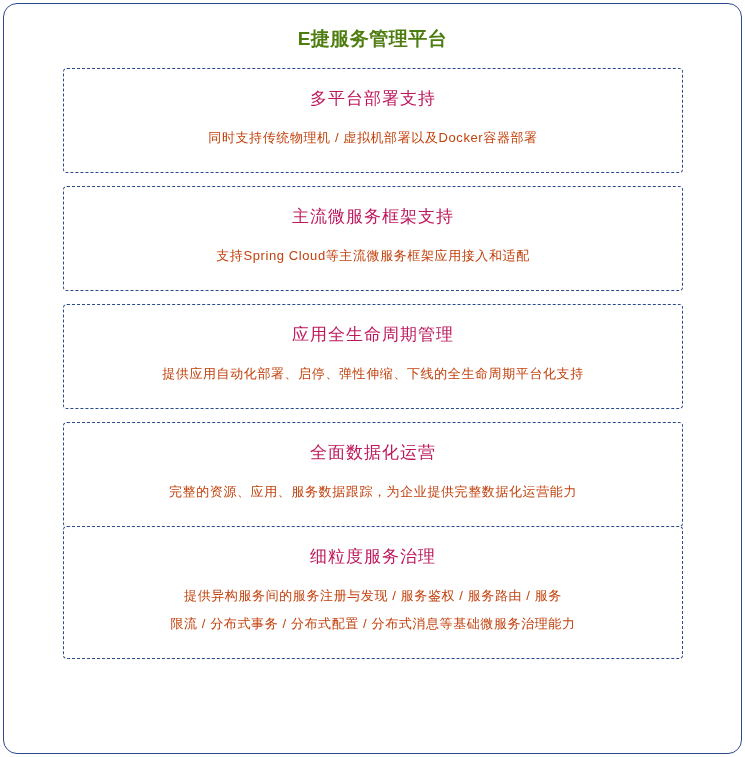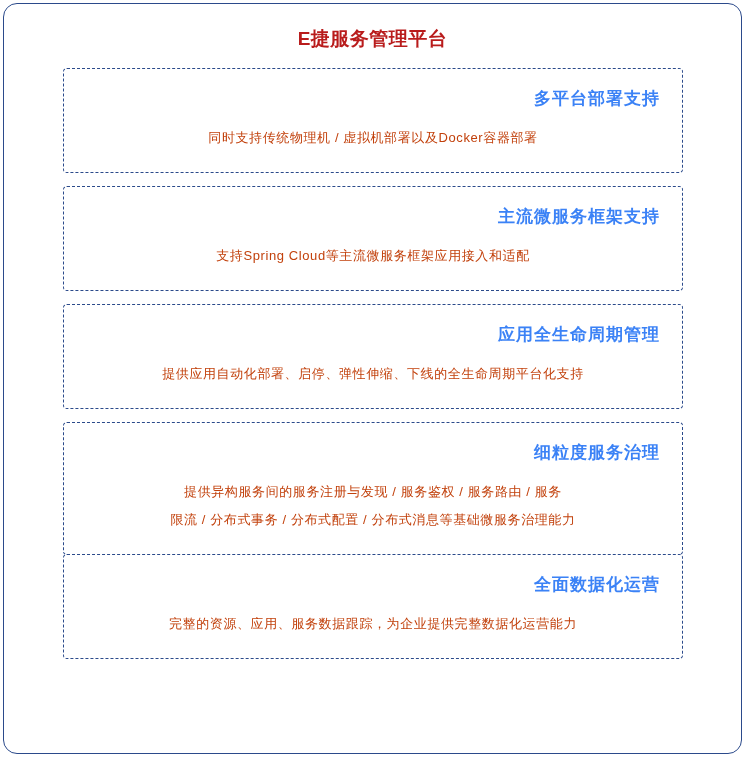--- a/index.html
+++ b/index.html
@@ -31,21 +31,21 @@
     border-radius: 14px;
   }
   .title {
     position: absolute;
     left: 0;
     top: 26px;
     width: 745px;
     text-align: center;
     font-size: 19px;
     font-weight: bold;
-    color: #b91c1c;
+    color: #4d7c0f;
     letter-spacing: 0.5px;
   }
   .cards {
     position: absolute;
     left: 63px;
     top: 68px;
     width: 620px;
   }
   .card {
     box-sizing: border-box;
@@ -55,24 +55,24 @@
     padding: 18px 22px 20px 22px;
     position: relative;
   }
   .card + .card {
     margin-top: 13px;
   }
   .card.tight + .card.tight {
     margin-top: -1px;
   }
   .card-title {
-    text-align: right;
+    text-align: center;
     font-size: 17px;
-    font-weight: bold;
-    color: #3b82f6;
+    font-weight: normal;
+    color: #be185d;
     letter-spacing: 1px;
     margin-bottom: 14px;
   }
   .card-desc {
     text-align: center;
     font-size: 13px;
     color: #c2410c;
     line-height: 28px;
     letter-spacing: 0.6px;
   }
@@ -105,28 +105,28 @@
     </div>
 
     <div class="card">
       <div class="card-title">应用全生命周期管理</div>
       <div class="card-desc">
         <span class="line">提供应用自动化部署、启停、弹性伸缩、下线的全生命周期平台化支持</span>
       </div>
     </div>
 
     <div class="card tight">
+      <div class="card-title">全面数据化运营</div>
+      <div class="card-desc">
+        <span class="line">完整的资源、应用、服务数据跟踪，为企业提供完整数据化运营能力</span>
+      </div>
+    </div>
+
+    <div class="card tight">
       <div class="card-title">细粒度服务治理</div>
       <div class="card-desc">
         <span class="line">提供异构服务间的服务注册与发现 / 服务鉴权 / 服务路由 / 服务</span>
         <span class="line">限流 / 分布式事务 / 分布式配置 / 分布式消息等基础微服务治理能力</span>
       </div>
     </div>
 
-    <div class="card tight">
-      <div class="card-title">全面数据化运营</div>
-      <div class="card-desc">
-        <span class="line">完整的资源、应用、服务数据跟踪，为企业提供完整数据化运营能力</span>
-      </div>
-    </div>
-
   </div>
 </div>
 
 </body></html>

